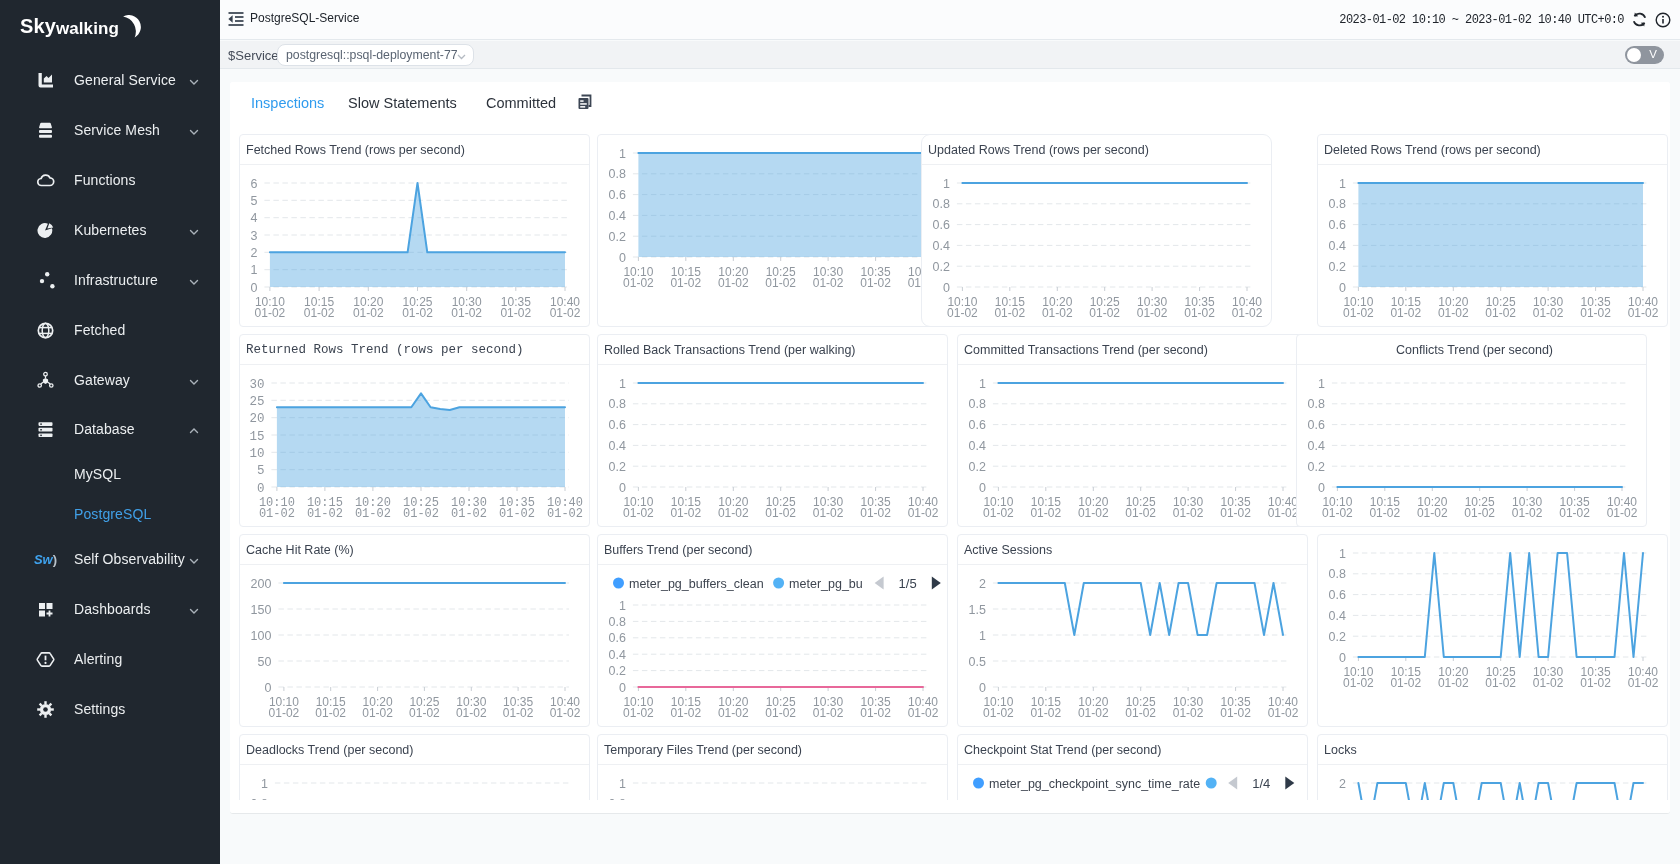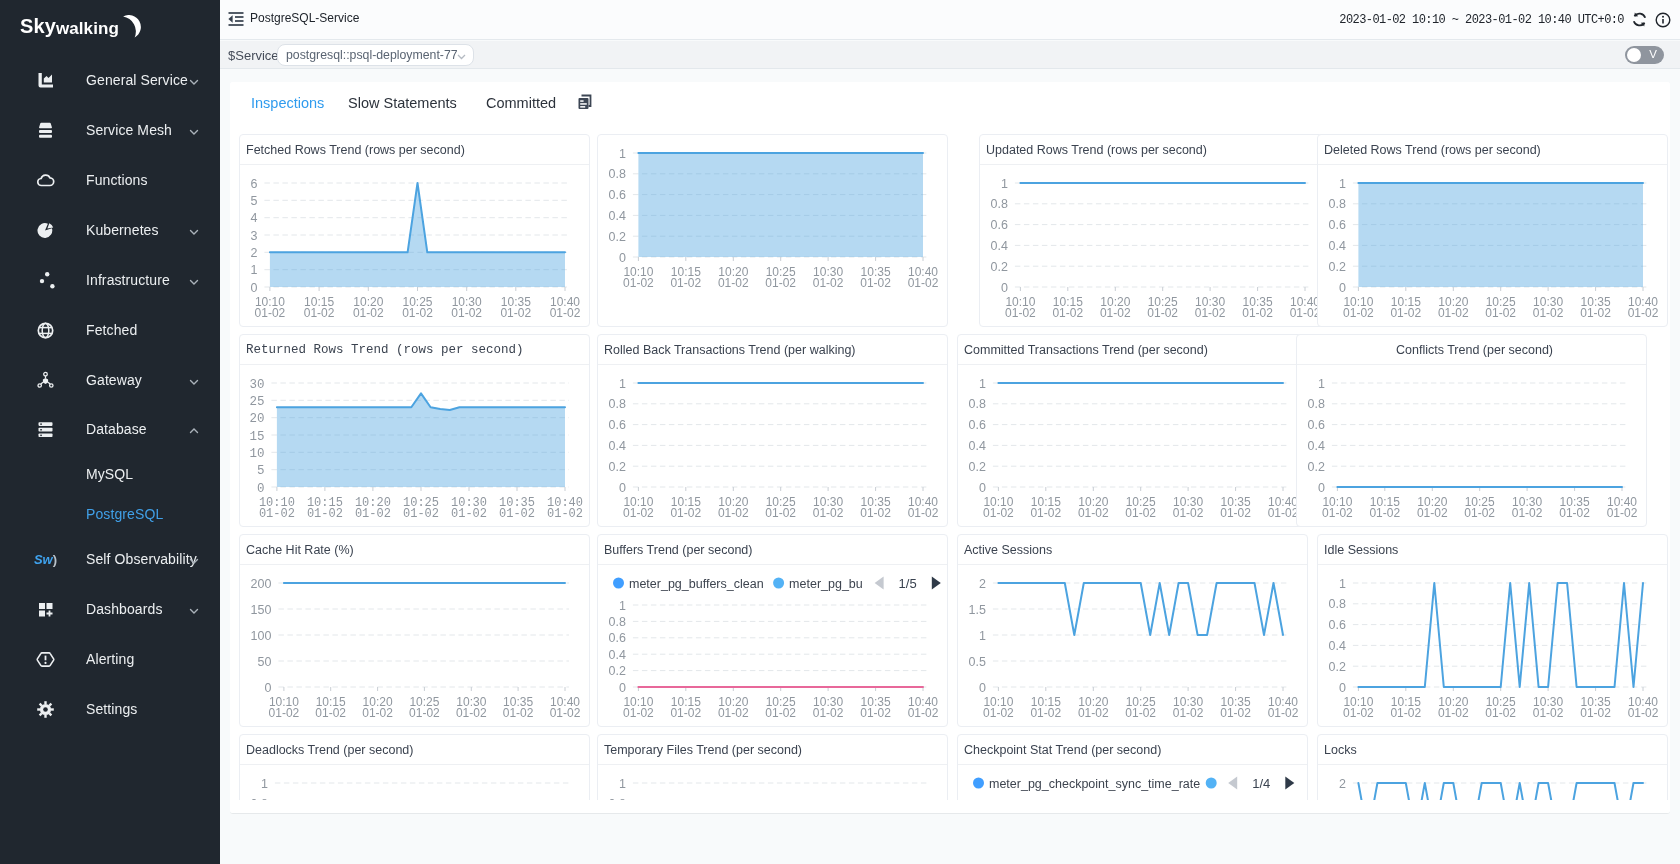--- a/index.html
+++ b/index.html
@@ -1,21 +1,21 @@
 <!DOCTYPE html>
 <html><head><meta charset="utf-8">
 <style>
 * { margin:0; padding:0; box-sizing:border-box; }
 html,body { width:1680px; height:864px; overflow:hidden; font-family:"Liberation Sans",sans-serif; }
 #root { position:relative; width:1680px; height:864px; background-color:#f8fafb; background-image:radial-gradient(#e9edf0 0.6px, transparent 0.7px); background-size:2px 2px; }
 #sidebar { position:absolute; left:0; top:0; width:220px; height:864px; background:#20272f; }
 #logo { position:absolute; left:20px; top:15px; color:#fff; white-space:nowrap; display:flex; align-items:flex-start; }
 #logo .l1 { font-size:20px; font-weight:700; letter-spacing:.1px; }
 #logo .l2 { font-size:17px; font-weight:700; margin-top:4px; letter-spacing:.1px; }
-.mi { position:absolute; left:0; width:220px; height:50px; display:flex; align-items:center; color:#eceff1;gap:12px; }
+.mi { position:absolute; left:0; width:220px; height:50px; display:flex; align-items:center; color:#eceff1; }
 .mic { width:19px; margin-left:36px; display:flex; align-items:center; justify-content:center; }
 .mt { margin-left:19px; font-size:14px; letter-spacing:.1px; }
 .mc { position:absolute; right:20px; top:50%; margin-top:-6px; }
 .sel .mt { color:#40a0e8; }
 #hdr { position:absolute; left:220px; top:0; width:1460px; height:40px; background-color:#fbfcfd; background-image:radial-gradient(#eef1f3 0.6px, transparent 0.7px); background-size:2px 2px; border-bottom:1px solid #e4e9ed; }
 #hdr .hic { position:absolute; left:8px; top:11px; }
 #hdr .htitle { position:absolute; left:30px; top:11px; font-size:12px; color:#20252c; }
 #hdr .htime { position:absolute; right:56px; top:13px; font-family:"Liberation Mono",monospace; font-size:12px; letter-spacing:-0.58px; color:#20252c; }
 #hdr .hr1 { position:absolute; right:32px; top:11px; }
 #hdr .hr2 { position:absolute; right:9px; top:12px; }
@@ -326,21 +326,21 @@
             <line x1="277.6" y1="122.0" x2="277.6" y2="126.0" stroke="#c9ced4" stroke-width="1"></line>
             <text x="277.6" y="141" font-size="12" fill="#90979f" text-anchor="middle">10:35</text>
             <text x="277.6" y="152" font-size="12" fill="#90979f" text-anchor="middle">01-02</text>
             <line x1="325.0" y1="122.0" x2="325.0" y2="126.0" stroke="#c9ced4" stroke-width="1"></line>
             <text x="325.0" y="141" font-size="12" fill="#90979f" text-anchor="middle">10:40</text>
             <text x="325.0" y="152" font-size="12" fill="#90979f" text-anchor="middle">01-02</text>
             <path d="M 40.4,122.0 L 40.4,18.0 L 49.9,18.0 L 59.4,18.0 L 68.8,18.0 L 78.3,18.0 L 87.8,18.0 L 97.3,18.0 L 106.8,18.0 L 116.3,18.0 L 125.8,18.0 L 135.3,18.0 L 144.7,18.0 L 154.2,18.0 L 163.7,18.0 L 173.2,18.0 L 182.7,18.0 L 192.2,18.0 L 201.7,18.0 L 211.2,18.0 L 220.6,18.0 L 230.1,18.0 L 239.6,18.0 L 249.1,18.0 L 258.6,18.0 L 268.1,18.0 L 277.6,18.0 L 287.1,18.0 L 296.5,18.0 L 306.0,18.0 L 315.5,18.0 L 325.0,18.0 L 325.0,122.0 Z" fill="#4ca3e0" fill-opacity="0.41"></path>
             <polyline points="40.4,18.0 49.9,18.0 59.4,18.0 68.8,18.0 78.3,18.0 87.8,18.0 97.3,18.0 106.8,18.0 116.3,18.0 125.8,18.0 135.3,18.0 144.7,18.0 154.2,18.0 163.7,18.0 173.2,18.0 182.7,18.0 192.2,18.0 201.7,18.0 211.2,18.0 220.6,18.0 230.1,18.0 239.6,18.0 249.1,18.0 258.6,18.0 268.1,18.0 277.6,18.0 287.1,18.0 296.5,18.0 306.0,18.0 315.5,18.0 325.0,18.0" fill="none" stroke="#4ca3e0" stroke-width="2" stroke-linejoin="round" stroke-linecap="round"></polyline>
           </svg>
         </div>
-<div class="card" style="left:749px;top:52px;">
+<div class="card" style="left:691px;top:52px;border-radius:9px;">
           <div class="ct">Updated Rows Trend (rows per second)</div>
           <svg width="351" height="163" viewBox="0 0 351 163">
             <line x1="34.9" y1="18.0" x2="329.0" y2="18.0" stroke="#e3e7ea" stroke-width="1" stroke-dasharray="5.5 3.5"></line>
             <text x="27.9" y="22.5" font-size="12.5" fill="#90979f" text-anchor="end">1</text>
             <line x1="34.9" y1="38.8" x2="329.0" y2="38.8" stroke="#e3e7ea" stroke-width="1" stroke-dasharray="5.5 3.5"></line>
             <text x="27.9" y="43.3" font-size="12.5" fill="#90979f" text-anchor="end">0.8</text>
             <line x1="34.9" y1="59.6" x2="329.0" y2="59.6" stroke="#e3e7ea" stroke-width="1" stroke-dasharray="5.5 3.5"></line>
             <text x="27.9" y="64.1" font-size="12.5" fill="#90979f" text-anchor="end">0.6</text>
             <line x1="34.9" y1="80.4" x2="329.0" y2="80.4" stroke="#e3e7ea" stroke-width="1" stroke-dasharray="5.5 3.5"></line>
             <text x="27.9" y="84.9" font-size="12.5" fill="#90979f" text-anchor="end">0.4</text>
@@ -685,21 +685,20 @@
             <line x1="277.6" y1="122.0" x2="277.6" y2="126.0" stroke="#c9ced4" stroke-width="1"></line>
             <text x="277.6" y="141" font-size="12" fill="#90979f" text-anchor="middle">10:35</text>
             <text x="277.6" y="152" font-size="12" fill="#90979f" text-anchor="middle">01-02</text>
             <line x1="325.0" y1="122.0" x2="325.0" y2="126.0" stroke="#c9ced4" stroke-width="1"></line>
             <text x="325.0" y="141" font-size="12" fill="#90979f" text-anchor="middle">10:40</text>
             <text x="325.0" y="152" font-size="12" fill="#90979f" text-anchor="middle">01-02</text>
             <polyline points="40.4,18.0 49.9,18.0 59.4,18.0 68.8,18.0 78.3,18.0 87.8,18.0 97.3,18.0 106.8,18.0 116.3,70.0 125.8,18.0 135.3,18.0 144.7,18.0 154.2,18.0 163.7,18.0 173.2,18.0 182.7,18.0 192.2,70.0 201.7,18.0 211.2,70.0 220.6,18.0 230.1,18.0 239.6,70.0 249.1,70.0 258.6,18.0 268.1,18.0 277.6,18.0 287.1,18.0 296.5,18.0 306.0,70.0 315.5,18.0 325.0,70.0" fill="none" stroke="#4ca3e0" stroke-width="2" stroke-linejoin="round" stroke-linecap="round"></polyline>
           </svg>
         </div>
 <div class="card" style="left:1087px;top:452px;">
-          <div class="ct">Idle Sessions</div>
           <svg width="351" height="163" viewBox="0 0 351 163">
             <line x1="34.9" y1="18.0" x2="329.0" y2="18.0" stroke="#e3e7ea" stroke-width="1" stroke-dasharray="5.5 3.5"></line>
             <text x="27.9" y="22.5" font-size="12.5" fill="#90979f" text-anchor="end">1</text>
             <line x1="34.9" y1="38.8" x2="329.0" y2="38.8" stroke="#e3e7ea" stroke-width="1" stroke-dasharray="5.5 3.5"></line>
             <text x="27.9" y="43.3" font-size="12.5" fill="#90979f" text-anchor="end">0.8</text>
             <line x1="34.9" y1="59.6" x2="329.0" y2="59.6" stroke="#e3e7ea" stroke-width="1" stroke-dasharray="5.5 3.5"></line>
             <text x="27.9" y="64.1" font-size="12.5" fill="#90979f" text-anchor="end">0.6</text>
             <line x1="34.9" y1="80.4" x2="329.0" y2="80.4" stroke="#e3e7ea" stroke-width="1" stroke-dasharray="5.5 3.5"></line>
             <text x="27.9" y="84.9" font-size="12.5" fill="#90979f" text-anchor="end">0.4</text>
             <line x1="34.9" y1="101.2" x2="329.0" y2="101.2" stroke="#e3e7ea" stroke-width="1" stroke-dasharray="5.5 3.5"></line>

